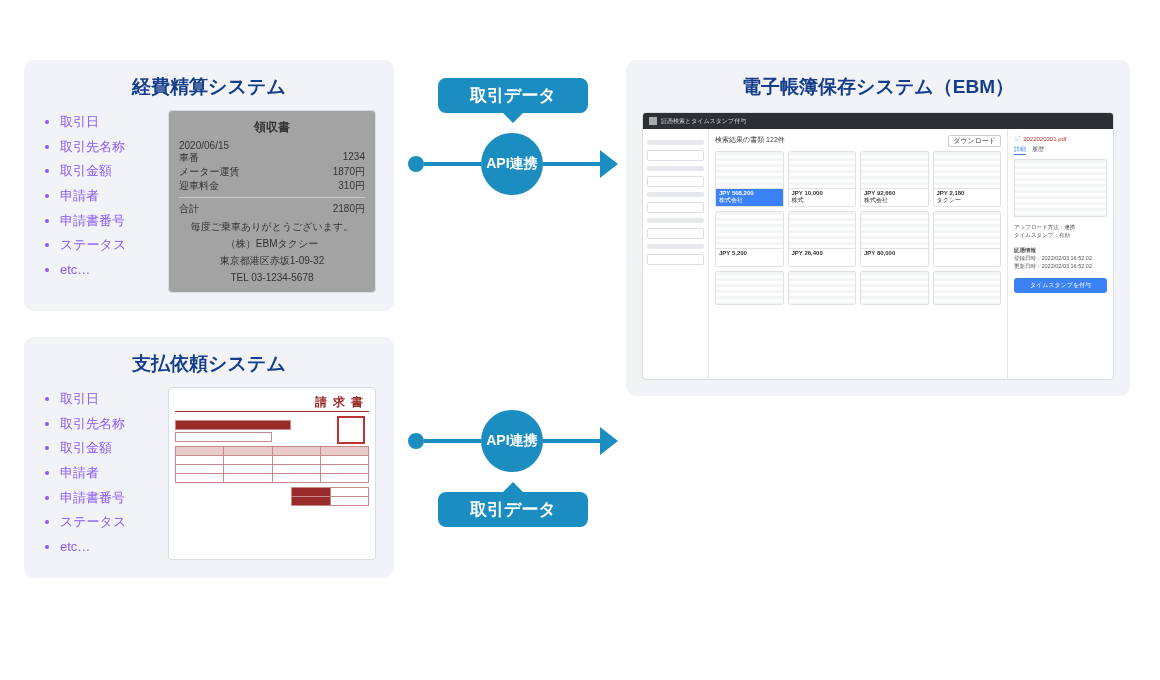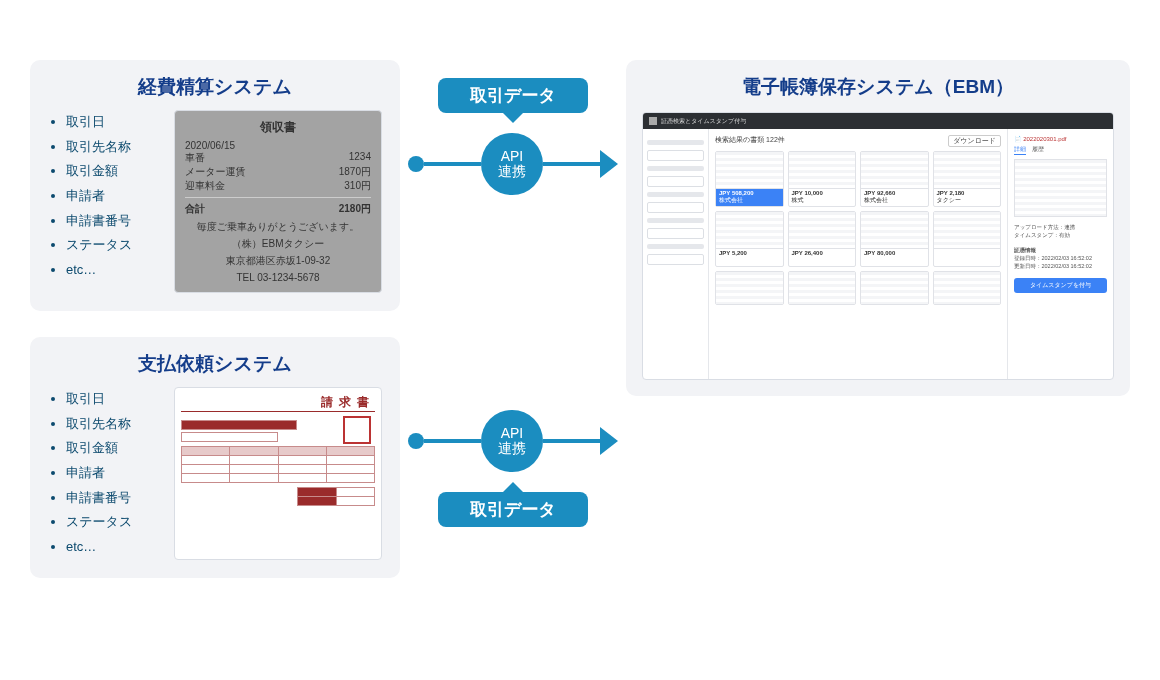--- a/index.html
+++ b/index.html
@@ -7,21 +7,21 @@
     font-family: "Hiragino Kaku Gothic Pro", "Meiryo", sans-serif;
     background: #fff;
     width: 1160px;
     height: 680px;
     position: relative;
     font-size: 14px;
     color: #333;
   }
   .col-left {
     position: absolute;
-    left: 30px;
+    left: 24px;
     top: 60px;
     width: 370px;
   }
   .panel {
     background: #f2f3f6;
     border-radius: 10px;
     padding: 14px 18px 18px 18px;
     margin-bottom: 26px;
   }
   .panel-title {
@@ -34,21 +34,21 @@
   .panel-body {
     display: flex;
     gap: 14px;
   }
   .panel-list {
     flex: 0 0 112px;
     list-style: disc;
     padding-left: 18px;
     font-size: 13px;
     line-height: 1.9;
-    color: #0c4a6e;
+    color: #8b5cf6;
   }
   .receipt {
     background: #a3a3a3;
     border: 1px solid #d9dde4;
     border-radius: 4px;
     flex: 1;
     padding: 8px 10px;
     font-size: 10px;
     color: #333;
   }
@@ -145,25 +145,25 @@
     margin-top: 10px;
     margin-bottom: 10px;
   }
   .api-circle {
     width: 62px;
     height: 62px;
     border-radius: 50%;
     background: #1b8dc0;
     color: #fff;
     display: flex;
-    flex-direction: column;
+    flex-direction: row;
     align-items: center;
     justify-content: center;
     font-size: 14px;
-    font-weight: 400;
+    font-weight: 700;
     line-height: 1.1;
     position: relative;
     z-index: 2;
   }
   .api-line {
     height: 4px;
     background: #1b8dc0;
     width: 58px;
   }
   .api-dot {
@@ -302,21 +302,21 @@
           </div>
         <div class="row">
             <span>メーター運賃</span>
             <span>1870円</span>
           </div>
         <div class="row">
             <span>迎車料金</span>
             <span>310円</span>
           </div>
         <hr>
-        <div class="row" style="font-weight:700">
+        <div class="row" style="font-weight:400">
             <span>合計</span>
             <span>2180円</span>
           </div>
         <div class="center">毎度ご乗車ありがとうございます。</div>
         <div class="center">（株）EBMタクシー</div>
         <div class="center">東京都港区赤坂1-09-32</div>
         <div class="center">TEL 03-1234-5678</div>
       </div>
     </div>
   </div>

